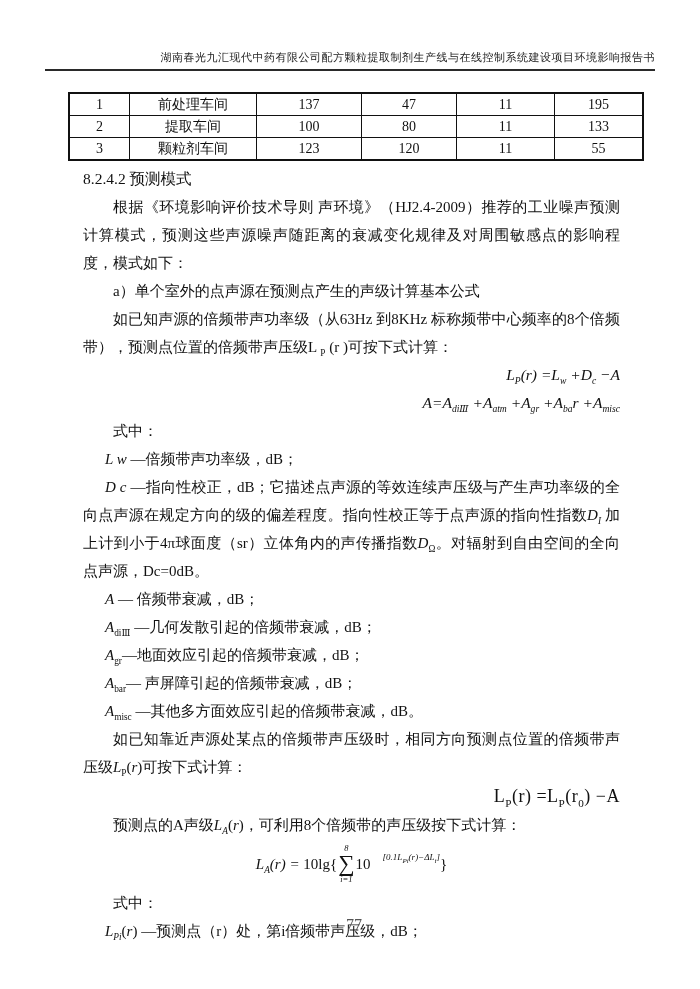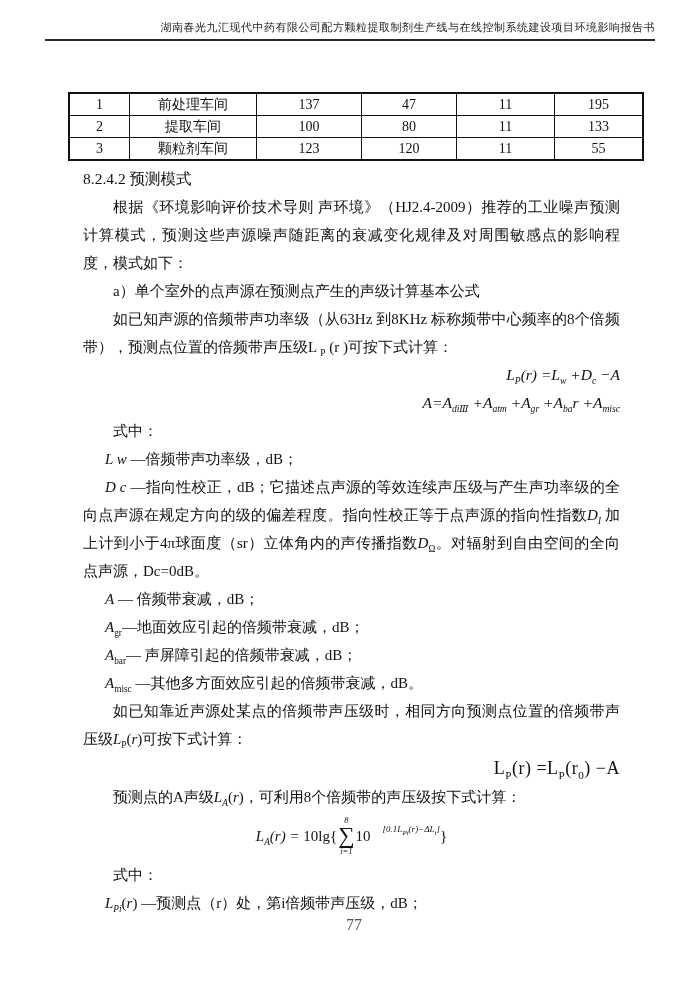--- a/index.html
+++ b/index.html
@@ -8,21 +8,21 @@
     width:700px; height:989px;
     margin:0 auto;
     background:#ffffff;
     color:#111;
     font-family:"Liberation Serif","DejaVu Serif",serif;
     overflow:hidden;
   }
   
   .header {
     position:absolute; top:0; left:45px; right:45px;
-    padding-top:20px; padding-bottom:5px;
+    padding-top:50px; padding-bottom:5px;
     border-bottom:2px solid #2a2a2a;
     text-align:right;
     font-size:11px; line-height:14px;
     color:#222;
     letter-spacing:0.5px;
     white-space:nowrap;
   }
   
   .body {
     position:absolute; top:92px; left:83px; right:80px;
@@ -121,20 +121,21 @@
     <p class="ind">a）单个室外的点声源在预测点产生的声级计算基本公式</p>
     <p class="ind">如已知声源的倍频带声功率级（从63Hz 到8KHz 标称频带中心频率的8个倍频带），预测点位置的倍频带声压级L <sub>P</sub> (r )可按下式计算：</p>
 
     <div class="formula f-italic"><i>L</i><sub>P</sub>(<i>r</i>) =<i>L</i><sub>w</sub> +<i>D</i><sub>c</sub> −<i>A</i></div>
     <div class="formula f-italic"><i>A</i>=<i>A</i><sub>diⅢ</sub> +<i>A</i><sub>atm</sub> +<i>A</i><sub>gr</sub> +<i>A</i><sub>ba</sub><i>r</i> +<i>A</i><sub>misc</sub></div>
 
     <p class="ind">式中：</p>
     <p class="def"><i>L w</i> —倍频带声功率级，dB；</p>
     <p class="def"><i>D c</i> —指向性校正，dB；它描述点声源的等效连续声压级与产生声功率级的全向点声源在规定方向的级的偏差程度。指向性校正等于点声源的指向性指数<i>D</i><sub><i>I</i></sub> 加上计到小于4π球面度（sr）立体角内的声传播指数<i>D</i><sub>Ω</sub>。对辐射到自由空间的全向点声源，Dc=0dB。</p>
     <p class="def"><i>A</i> — 倍频带衰减，dB；</p>
+    <p class="def"><i>A</i><sub>diⅢ</sub> —几何发散引起的倍频带衰减，dB；</p>
     <p class="def"><i>A</i><sub>gr</sub>—地面效应引起的倍频带衰减，dB；</p>
     <p class="def"><i>A</i><sub>bar</sub>— 声屏障引起的倍频带衰减，dB；</p>
     <p class="def"><i>A</i><sub>misc</sub> —其他多方面效应引起的倍频带衰减，dB。</p>
 
     <p class="ind">如已知靠近声源处某点的倍频带声压级时，相同方向预测点位置的倍频带声压级<i>L</i><sub>P</sub>(<i>r</i>)可按下式计算：</p>
 
     <div class="formula f-big">L<sub>P</sub>(r) =L<sub>P</sub>(r<sub>0</sub>) −A</div>
 
     <p class="ind">预测点的A声级<i>L</i><sub><i>A</i></sub>(<i>r</i>)，可利用8个倍频带的声压级按下式计算：</p>
 

